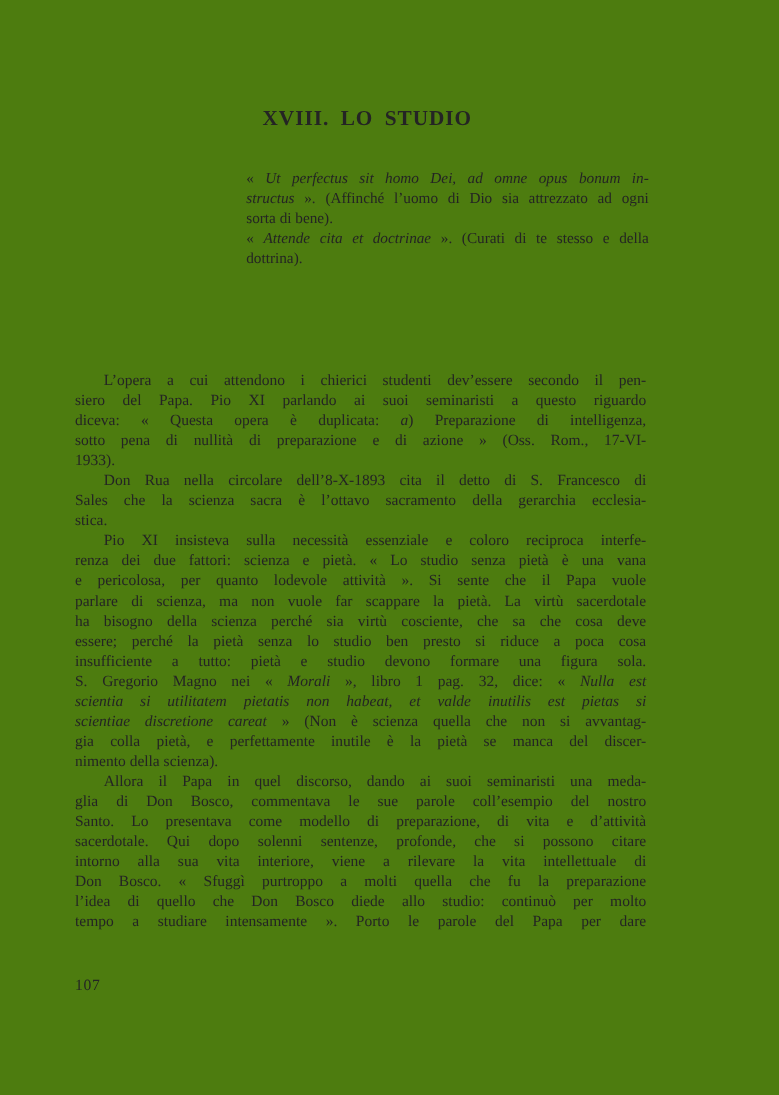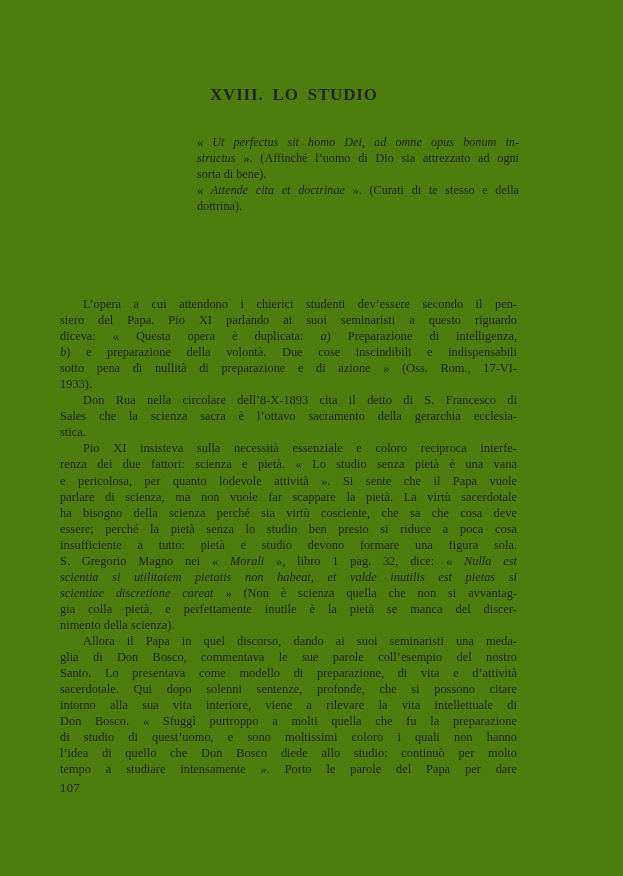--- a/index.html
+++ b/index.html
@@ -78,21 +78,20 @@
       <div class="line"><span class="it">structus</span><span> ». (Affinché l’uomo di Dio sia attrezzato ad ogni</span></div>
       <div class="line final"><span>sorta di bene).</span></div>
       <div class="line"><span>« </span><span class="it">Attende cita et doctrinae</span><span> ». (Curati di te stesso e della</span></div>
       <div class="line final"><span>dottrina).</span></div>
     </div>
   <div class="body-text">
       <div class="para">
         <div class="line indent"><span>L’opera a cui attendono i chierici studenti dev’essere secondo il pen-</span></div>
         <div class="line"><span>siero del Papa. Pio XI parlando ai suoi seminaristi a questo riguardo</span></div>
         <div class="line"><span>diceva: « Questa opera è duplicata: </span><span class="it">a</span><span>) Preparazione di intelligenza,</span></div>
-        <div class="line"><span class="it">b</span><span>) e preparazione della volontà. Due cose inscindibili e indispensabili</span></div>
         <div class="line"><span>sotto pena di nullità di preparazione e di azione » (Oss. Rom., 17-VI-</span></div>
         <div class="line final"><span>1933).</span></div>
       </div>
       <div class="para">
         <div class="line indent"><span>Don Rua nella circolare dell’8-X-1893 cita il detto di S. Francesco di</span></div>
         <div class="line"><span>Sales che la scienza sacra è l’ottavo sacramento della gerarchia ecclesia-</span></div>
         <div class="line final"><span>stica.</span></div>
       </div>
       <div class="para">
         <div class="line indent"><span>Pio XI insisteva sulla necessità essenziale e coloro reciproca interfe-</span></div>
@@ -108,19 +107,18 @@
         <div class="line"><span>gia colla pietà, e perfettamente inutile è la pietà se manca del discer-</span></div>
         <div class="line final"><span>nimento della scienza).</span></div>
       </div>
       <div class="para">
         <div class="line indent"><span>Allora il Papa in quel discorso, dando ai suoi seminaristi una meda-</span></div>
         <div class="line"><span>glia di Don Bosco, commentava le sue parole coll’esempio del nostro</span></div>
         <div class="line"><span>Santo. Lo presentava come modello di preparazione, di vita e d’attività</span></div>
         <div class="line"><span>sacerdotale. Qui dopo solenni sentenze, profonde, che si possono citare</span></div>
         <div class="line"><span>intorno alla sua vita interiore, viene a rilevare la vita intellettuale di</span></div>
         <div class="line"><span>Don Bosco. « Sfuggì purtroppo a molti quella che fu la preparazione</span></div>
-        <div class="line"><span>di studio di quest’uomo, e sono moltissimi coloro i quali non hanno</span></div>
         <div class="line"><span>l’idea di quello che Don Bosco diede allo studio: continuò per molto</span></div>
         <div class="line"><span>tempo a studiare intensamente ». Porto le parole del Papa per dare</span></div>
       </div>
     </div>
   <div class="pagenum">107</div>
 </div>
 
 </body></html>

